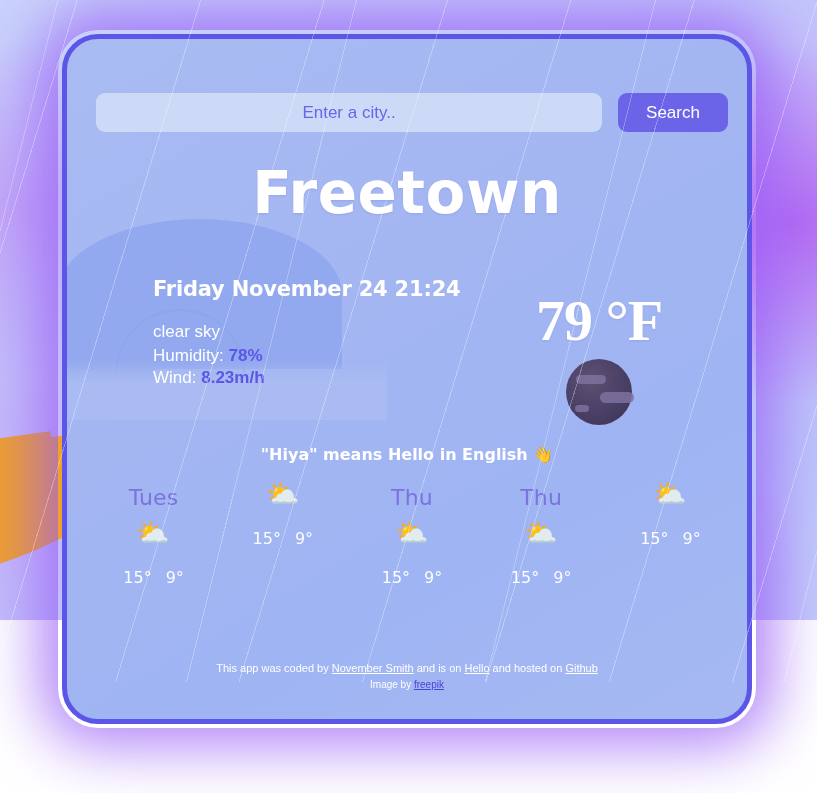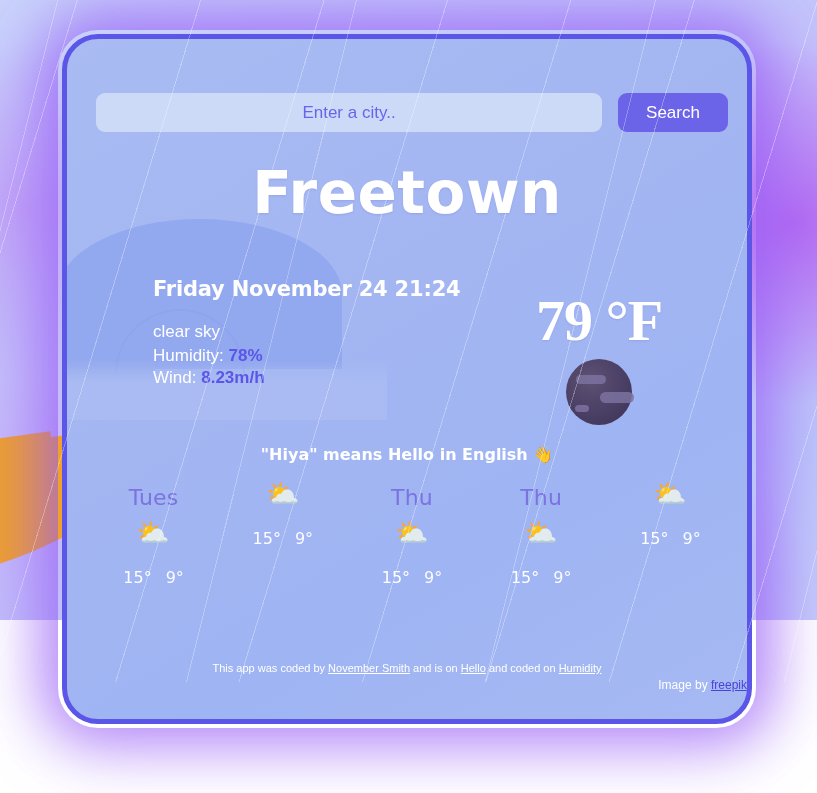--- a/index.html
+++ b/index.html
@@ -242,21 +242,21 @@
   .fc-temps .hi { font-weight:normal; }
   .fc-temps .lo { margin-left:14px; font-weight:normal; opacity:.95; }
 
   
   .footer {
     position:absolute; left:0; top:620px; width:100%;
     text-align:center;
     color:#ffffff;
   }
   .footer-main { font-size:11px; line-height:18px; }
-  .footer-sub  { font-size:12px; line-height:16px;text-align:right; }
+  .footer-sub  { font-size:10px; line-height:16px; }
   .footer a {
     color:#ffffff;
     text-decoration:underline;
   }
   .footer-sub a { color:#4a43d8; }
 </style>
 </head>
 <body>
 
 <div id="stage">
@@ -325,21 +325,21 @@
             <div class="fc-temps"><span class="hi">15°</span><span class="lo">9°</span></div>
           </div>
           <div class="fc-col">
             <div class="fc-icon">⛅</div>
             <div class="fc-temps"><span class="hi">15°</span><span class="lo">9°</span></div>
           </div>
         </div>
 
       <div class="footer">
         <div class="footer-main">
-          <span>This app was coded by </span><a href="#">November Smith</a><span> and is on </span><a href="#">Hello</a><span> and coded on </span><a href="#">Humidity</a>
+          <span>This app was coded by </span><a href="#">November Smith</a><span> and is on </span><a href="#">Hello</a><span> and hosted on </span><a href="#">Github</a>
         </div>
         <div class="footer-sub">
           <span>Image by </span><a href="#">freepik</a>
         </div>
       </div>
 
     </div>
   </div>
 
   <div class="rain"></div>

